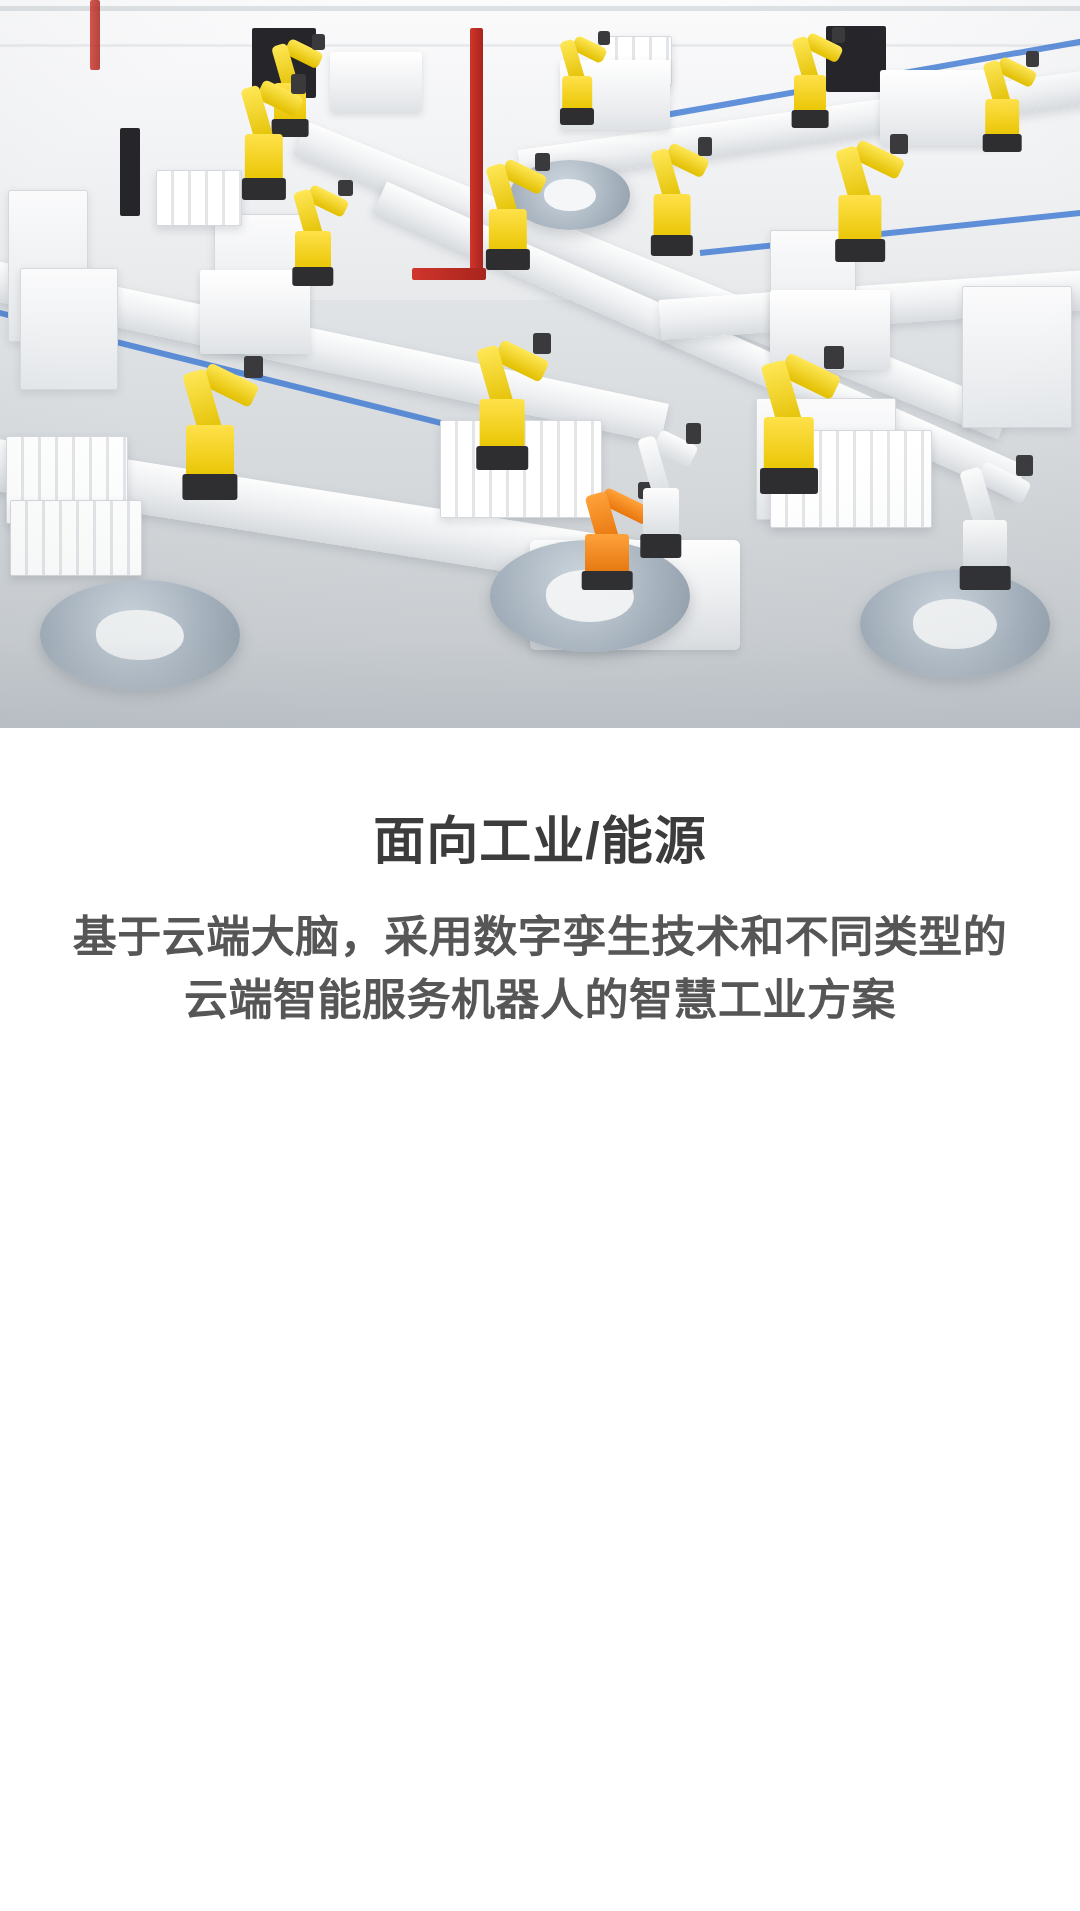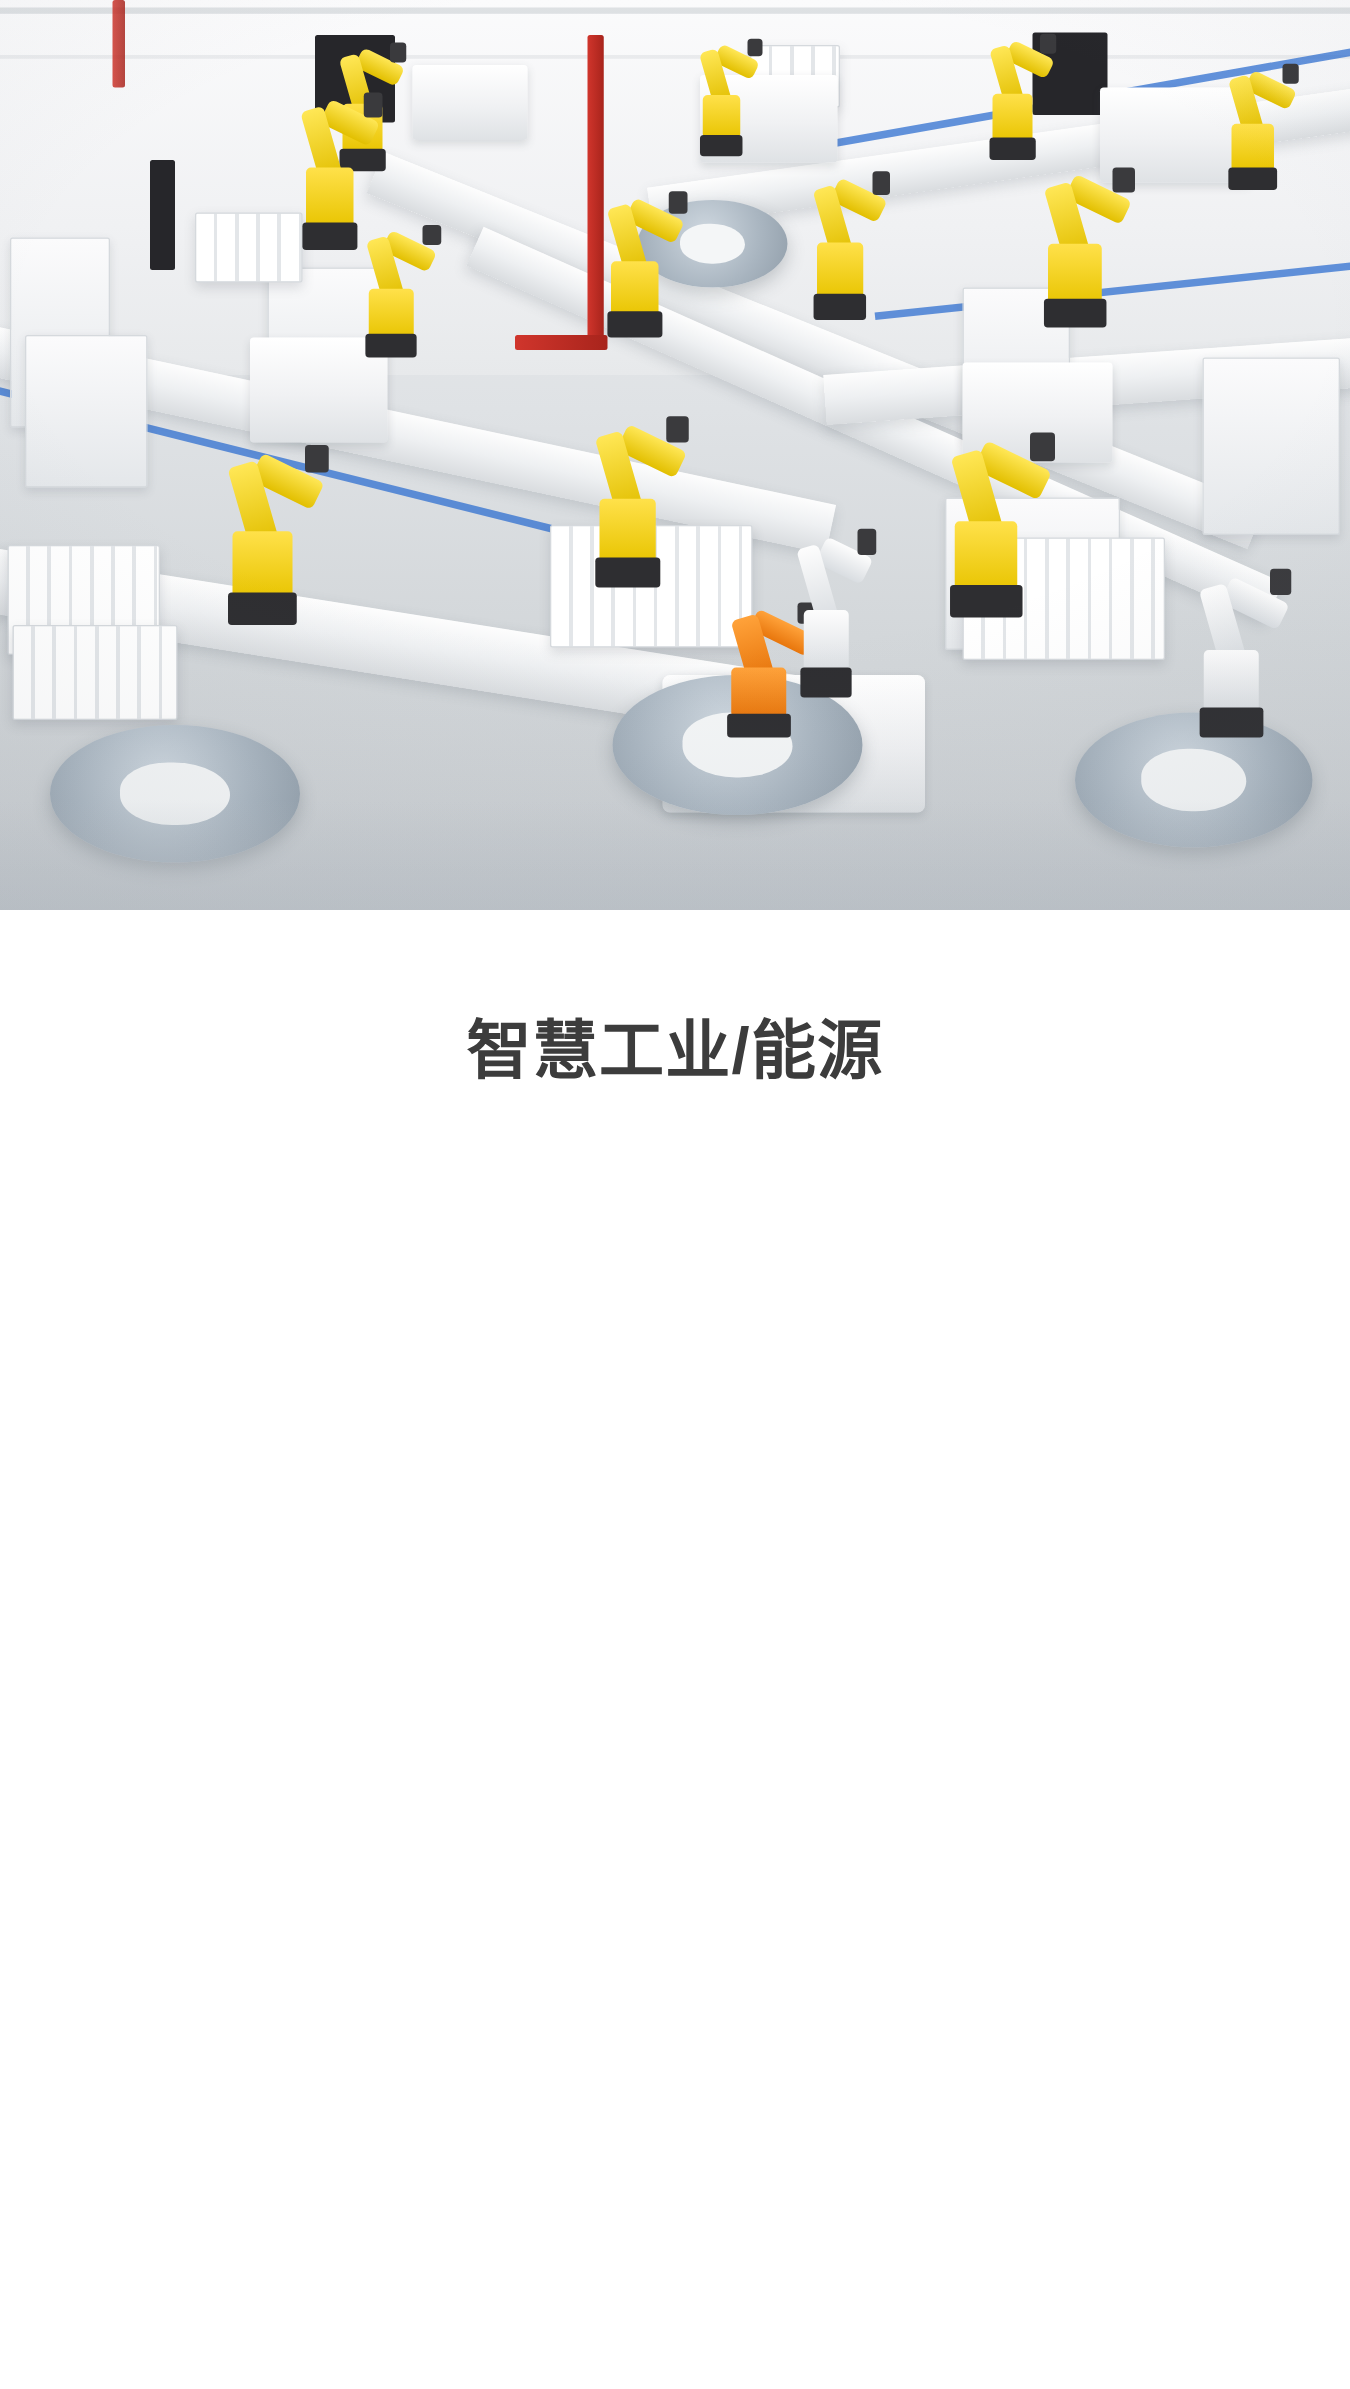--- a/index.html
+++ b/index.html
@@ -372,16 +372,17 @@
           <div class="r-base"></div>
       </div>
 
       <div style="position:absolute;left:0;top:640px;width:1080px;height:88px;background:linear-gradient(180deg,rgba(200,206,212,0) 0%,rgba(186,193,200,.55) 100%);"></div>
 
       <div class="hero-vignette"></div>
     </div>
   </div>
 
   <div class="content">
-    <h1 class="title">智慧工业/能源</h1>
+    <h1 class="title">面向工业/能源</h1>
+    <h2 class="subtitle">基于云端大脑，采用数字孪生技术和不同类型的云端智能服务机器人的智慧工业方案</h2>
   </div>
 
 </div>
 
 </body></html>

